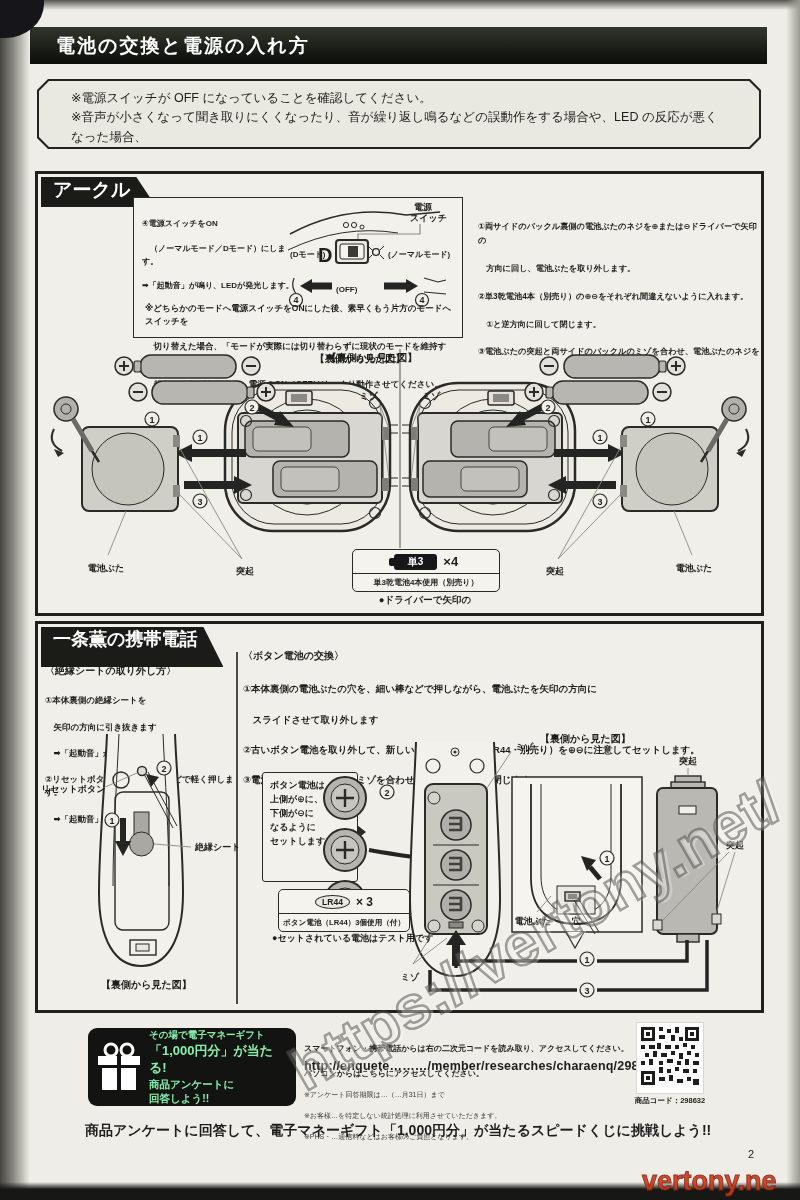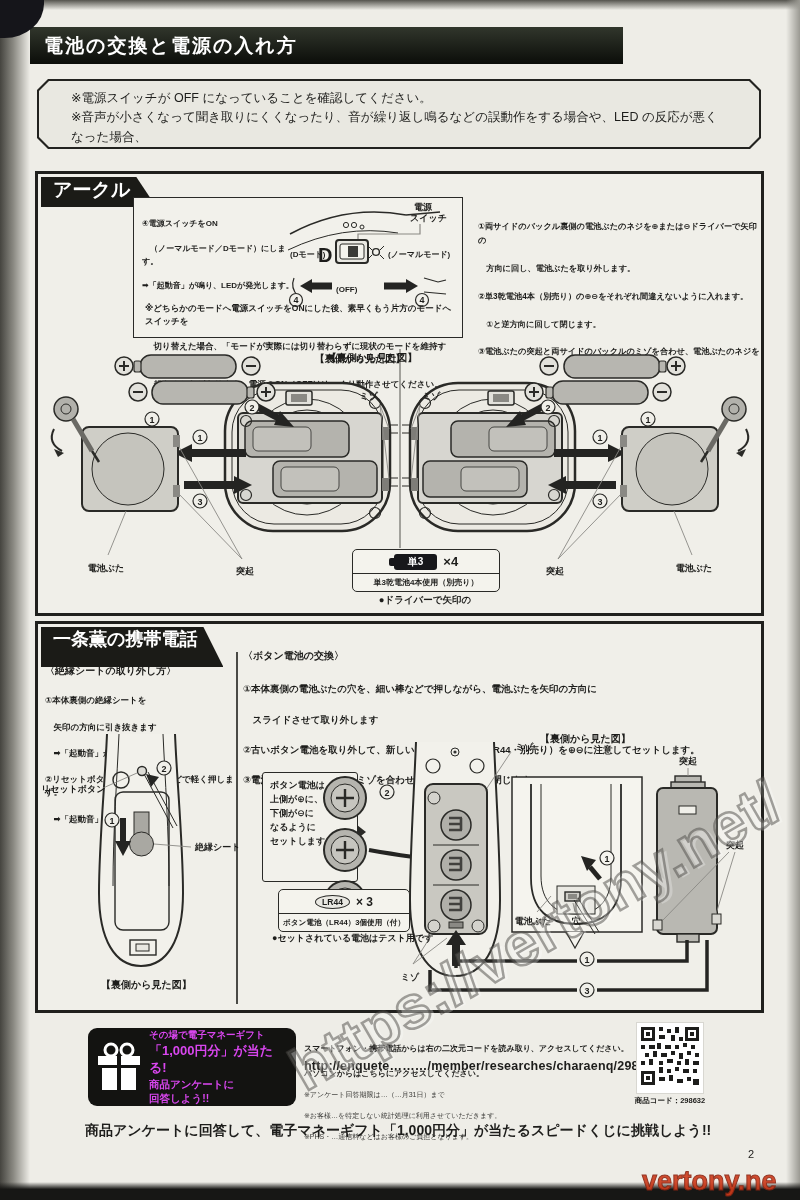--- a/index.html
+++ b/index.html
@@ -7,42 +7,42 @@
   #page{position:relative;width:800px;height:1200px;background:#eeede7;overflow:hidden}
   .ab{position:absolute}
   .b{font-weight:bold}
   
   .edge-left{left:0;top:0;width:30px;height:1200px;background:linear-gradient(90deg,#45443f 0%,#8b8a83 45%,rgba(170,169,162,0) 100%);z-index:30}
   .edge-top{left:0;top:0;width:800px;height:10px;background:linear-gradient(180deg,#55544e,rgba(85,84,78,0));z-index:30}
   .edge-bottom{left:0;top:1182px;width:800px;height:18px;background:linear-gradient(0deg,#171715 60%,rgba(23,23,21,0));z-index:31}
   .edge-right{right:0;top:0;width:14px;height:1200px;background:linear-gradient(270deg,#9a9992,rgba(154,153,146,0));z-index:30}
   .corner-tl{left:0;top:0;width:44px;height:38px;background:#15151a;border-radius:0 0 90% 0;z-index:32}
   
-  .header-bar{left:30px;top:27px;width:593px;height:37px;background:linear-gradient(180deg,#31362c,#0b0d09);display:flex;align-items:center;padding-left:14px;box-sizing:border-box}
+  .header-bar{left:30px;top:27px;width:737px;height:37px;background:linear-gradient(180deg,#31362c,#0b0d09);display:flex;align-items:center;padding-left:26px;box-sizing:border-box}
   .header-bar span{color:#fff;font-size:19px;font-weight:bold;letter-spacing:2px}
   
   .notice-outer{left:37px;top:79px;width:724px;height:70px;background:#22221f;clip-path:polygon(11px 0,calc(100% - 11px) 0,100% 11px,100% calc(100% - 11px),calc(100% - 11px) 100%,11px 100%,0 calc(100% - 11px),0 11px)}
   .notice-inner{position:absolute;left:2px;top:2px;right:2px;bottom:2px;background:#e9e8e1;clip-path:polygon(10px 0,calc(100% - 10px) 0,100% 10px,100% calc(100% - 10px),calc(100% - 10px) 100%,10px 100%,0 calc(100% - 10px),0 10px);padding:8px 32px;box-sizing:border-box;font-size:12.5px;font-weight:normal;line-height:1.55}
   
   .secbox{border:3px solid #20201d;background:#f0efe9;box-sizing:border-box}
   .seclabel{background:#1b1b17;color:#fff;font-weight:bold;display:flex;align-items:flex-start;padding:0 26px 0 12px;clip-path:polygon(0 0,calc(100% - 20px) 0,100% 100%,0 100%);box-sizing:border-box}
   .innerbox{border:1.5px solid #2a2a27;box-sizing:border-box}
   .txt{line-height:1.55;white-space:pre-line}
   .spec-box{border:1.5px solid #2a2a27;border-radius:5px;background:#f4f3ed;overflow:hidden}
   .spec-top{display:flex;align-items:center;justify-content:center;gap:6px;height:23px;border-bottom:1.5px solid #2a2a27}
   .spec-bot{display:flex;align-items:center;justify-content:center;height:17px;font-size:8px;font-weight:bold}
   .batt-pill{background:#17171a;color:#fff;font-size:10px;font-weight:bold;border-radius:3px;padding:1px 14px;position:relative}
   .batt-pill:before{content:"";position:absolute;left:-5px;top:4px;width:5px;height:8px;background:#17171a;border-radius:2px 0 0 2px}
   .lr-pill{border:1.5px solid #2a2a27;border-radius:50%;font-size:8.5px;font-weight:bold;padding:1px 6px;background:#e9e8e2}
   .bubble{border:1.5px solid #2a2a27;border-radius:3px;background:#f2f1eb;font-size:9px;font-weight:bold;line-height:1.55;padding:6px 7px;box-sizing:border-box}
   .bubble:after{content:"";position:absolute;right:-9px;top:48%;border:7px solid transparent;border-left:9px solid #2a2a27;border-right:0}
   .divider{background:#4a4a46}
   
   .promo-box{left:88px;top:1028px;width:208px;height:78px;background:#131311;border-radius:9px;display:flex;align-items:center;padding:6px 8px;box-sizing:border-box;gap:7px}
-  .promo-text{color:#d946ef;line-height:1.35}
+  .promo-text{color:#86efac;line-height:1.35}
   .qr-wrap{left:632px;top:1022px;width:76px;text-align:center}
   .qr{background:#fff;padding:4px;display:inline-block;border:1px solid #d8d7d1}
   
   .wm-big{left:295px;top:1040px;z-index:40;font-size:60px;font-weight:bold;letter-spacing:1px;transform:rotate(-30deg);transform-origin:0 50%;color:rgba(238,237,231,0.18);-webkit-text-stroke:2.5px rgba(75,74,70,0.5);text-shadow:3px 3px 0 rgba(255,255,255,0.28);pointer-events:none;white-space:nowrap}
   .wm-small{left:642px;top:1166px;z-index:45;font-size:27px;font-weight:bold;color:#cd3a1a;-webkit-text-stroke:1px #8a2512;opacity:.9;pointer-events:none;white-space:nowrap}
   svg{overflow:visible}
   svg text{font-family:"Liberation Sans","DejaVu Sans",sans-serif;fill:#1d1d1b;stroke:none;font-weight:bold}
   .t9{font-size:9px}.t10{font-size:10px}.cd{font-size:9px;text-anchor:middle}
 </style>
 </head>

